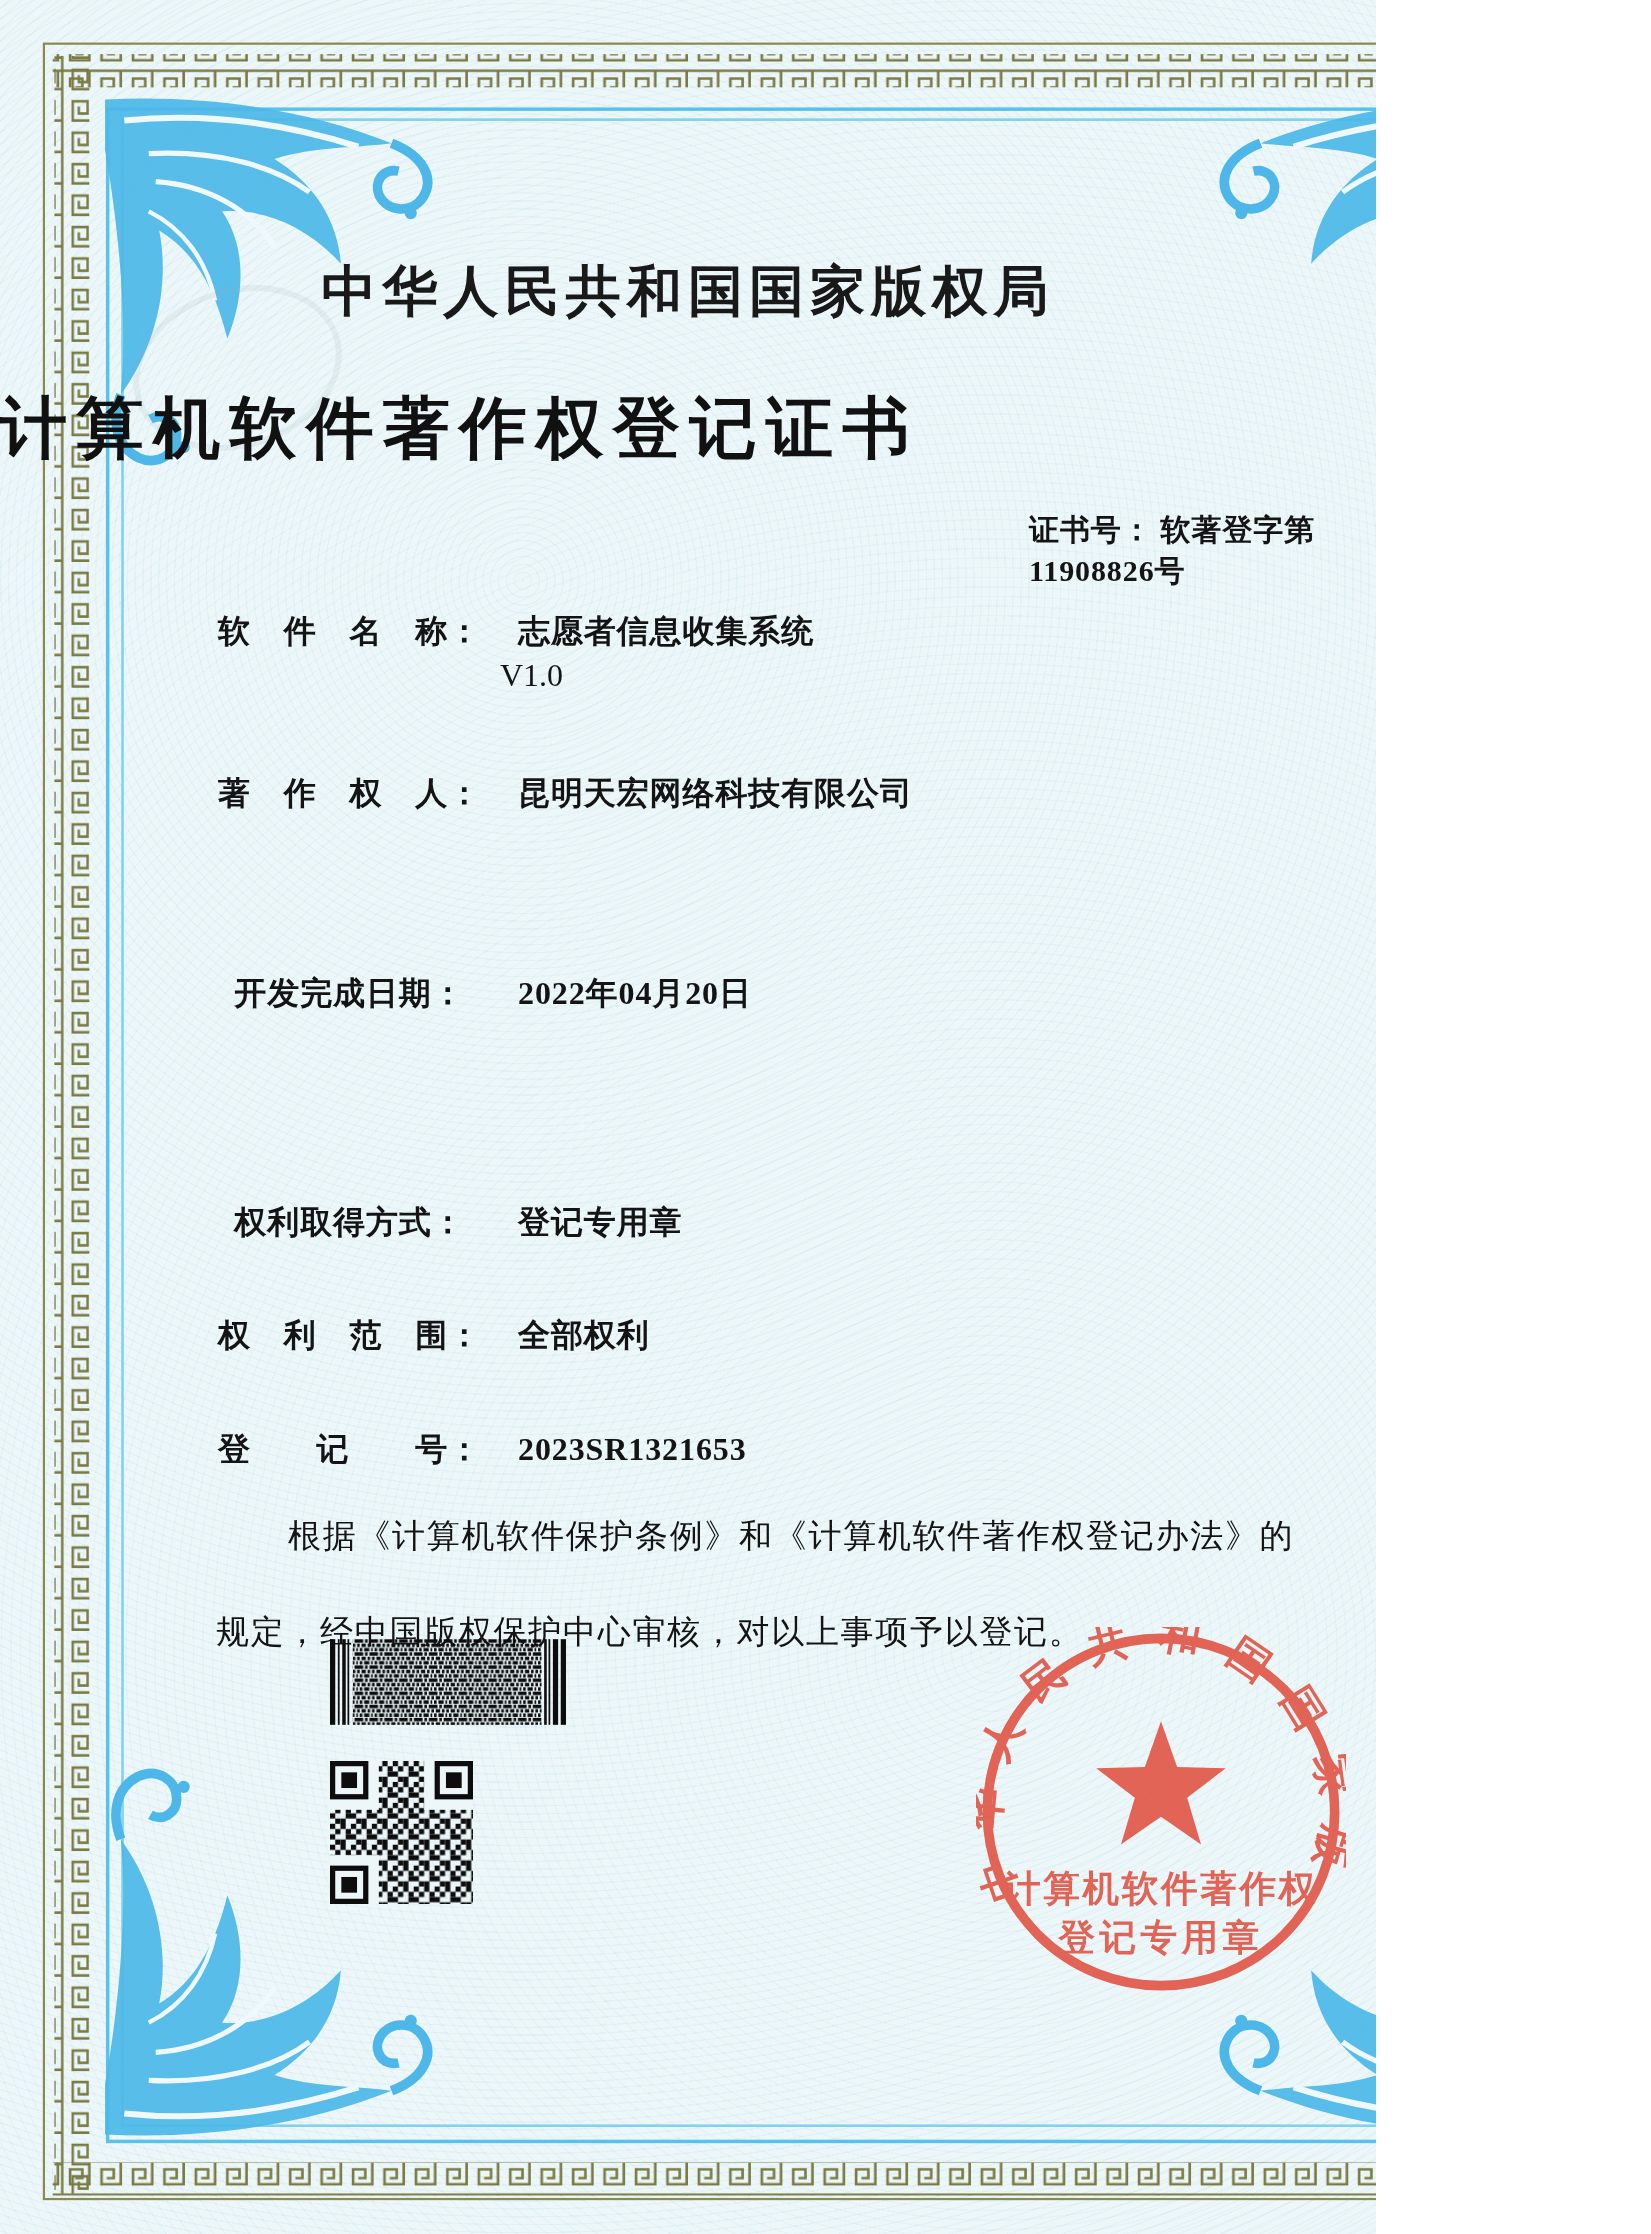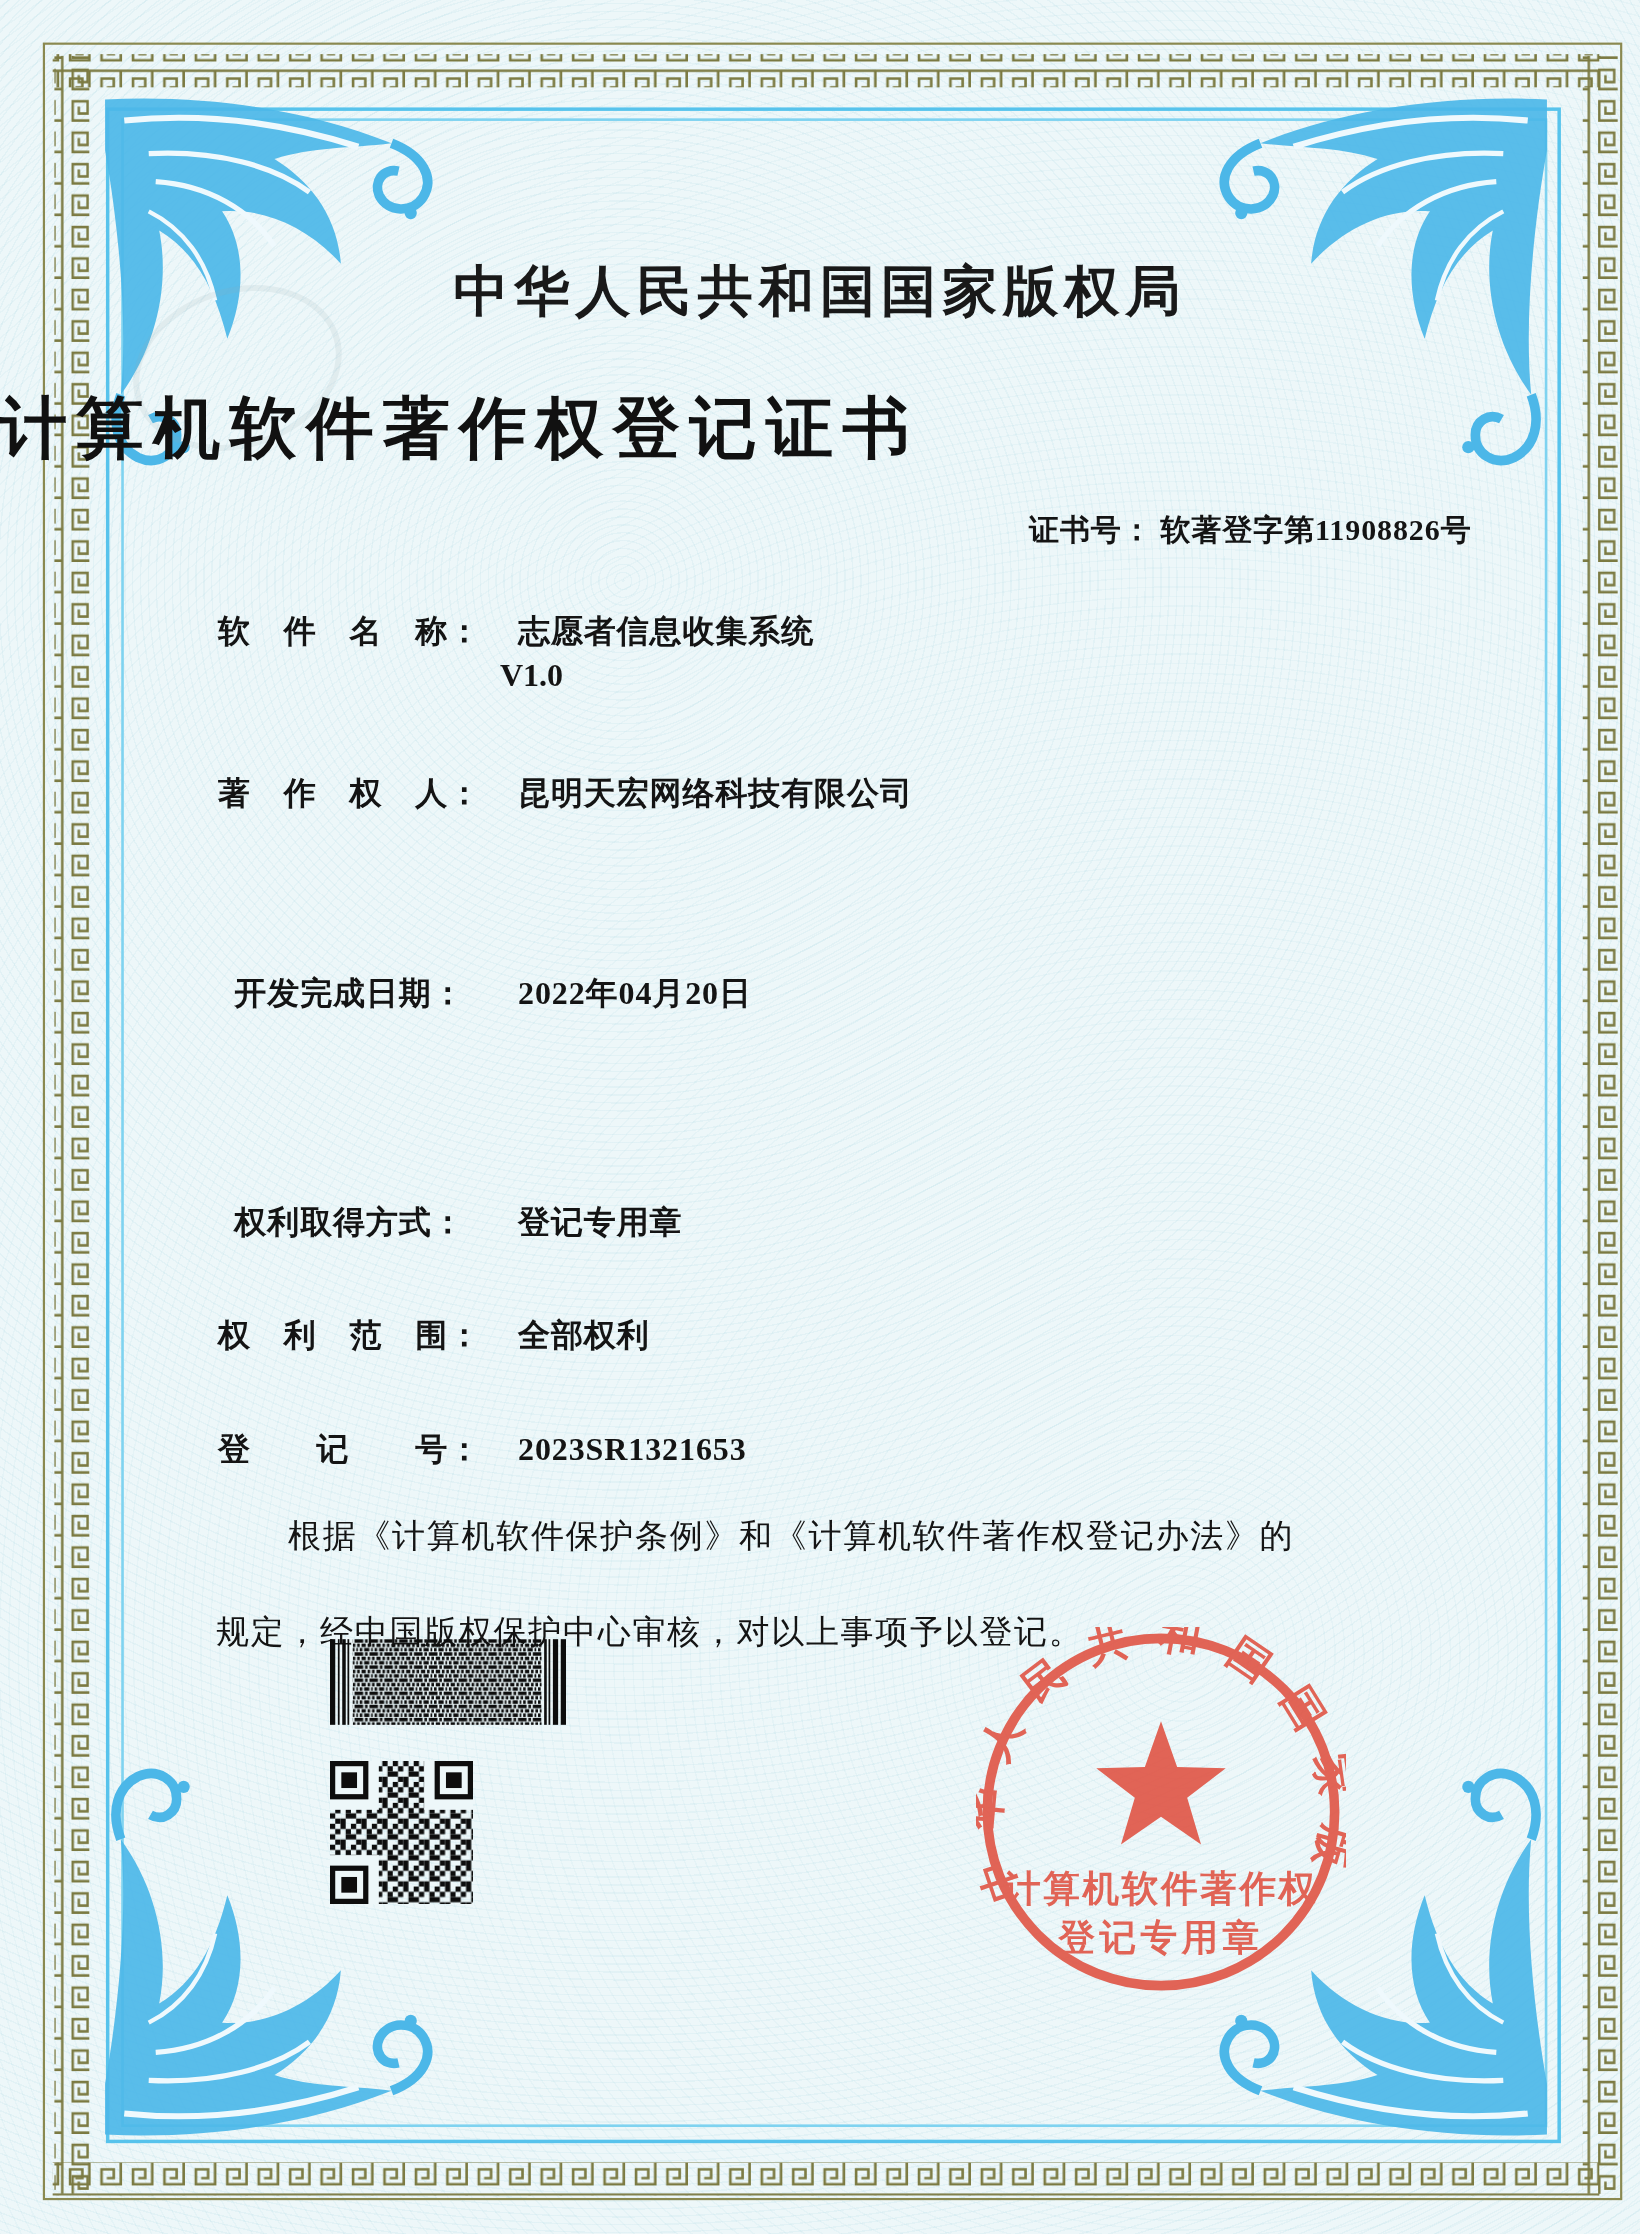--- a/index.html
+++ b/index.html
@@ -1,18 +1,18 @@
 <!DOCTYPE html>
 <html style="font-size:14px"><head>
 <meta charset="utf-8">
 <style>
   html,body{margin:0;padding:0;background:#ffffff;}
   .page{
     position:relative;
-    width:1640px;height:2234px;
+    width:1376px;height:2234px;
     background-color:#edf7f9;
     background-image:
       repeating-radial-gradient(circle at 38% 26%, rgba(130,196,212,0.10) 0px, rgba(130,196,212,0.10) 1.4px, transparent 1.4px, transparent 7.9px),
       repeating-radial-gradient(circle at 72% 74%, rgba(130,196,212,0.08) 0px, rgba(130,196,212,0.08) 1.4px, transparent 1.4px, transparent 9.6px);
     overflow:hidden;
     font-family:"Liberation Serif","DejaVu Serif",serif;
     color:#141414;
   }
   .abs{position:absolute;}
   .frame-svg{left:0;top:0;}
@@ -29,21 +29,21 @@
     color:#111;
   }
   .cert-no{
     left:1029px;top:510px;
     font-size:30px;font-weight:700;letter-spacing:0.9px;
   }
   .cert-no .val{margin-left:8px;font-weight:700;}
   .row{left:214px;font-size:32px;font-weight:700;letter-spacing:0.9px;white-space:nowrap;text-align:center;}
   .row .lbl{display:inline-block;min-width:271px;}
   .row .val{margin-left:33px;}
-  .version-line{left:500px;font-size:32px;font-weight:700;}
+  .version-line{left:500px;font-size:32px;font-weight:400;}
   .stmt{font-size:33px;font-weight:400;letter-spacing:1.7px;white-space:nowrap;}
   .issue-date{
     left:1006px;top:1962px;
     font-size:42px;font-weight:700;letter-spacing:1.7px;
   }
   .embossed{
     left:131px;top:288px;width:201px;height:148px;
     border:6.1px solid rgba(150,170,175,0.14);
     border-radius:50%;
     transform:rotate(-18deg);

